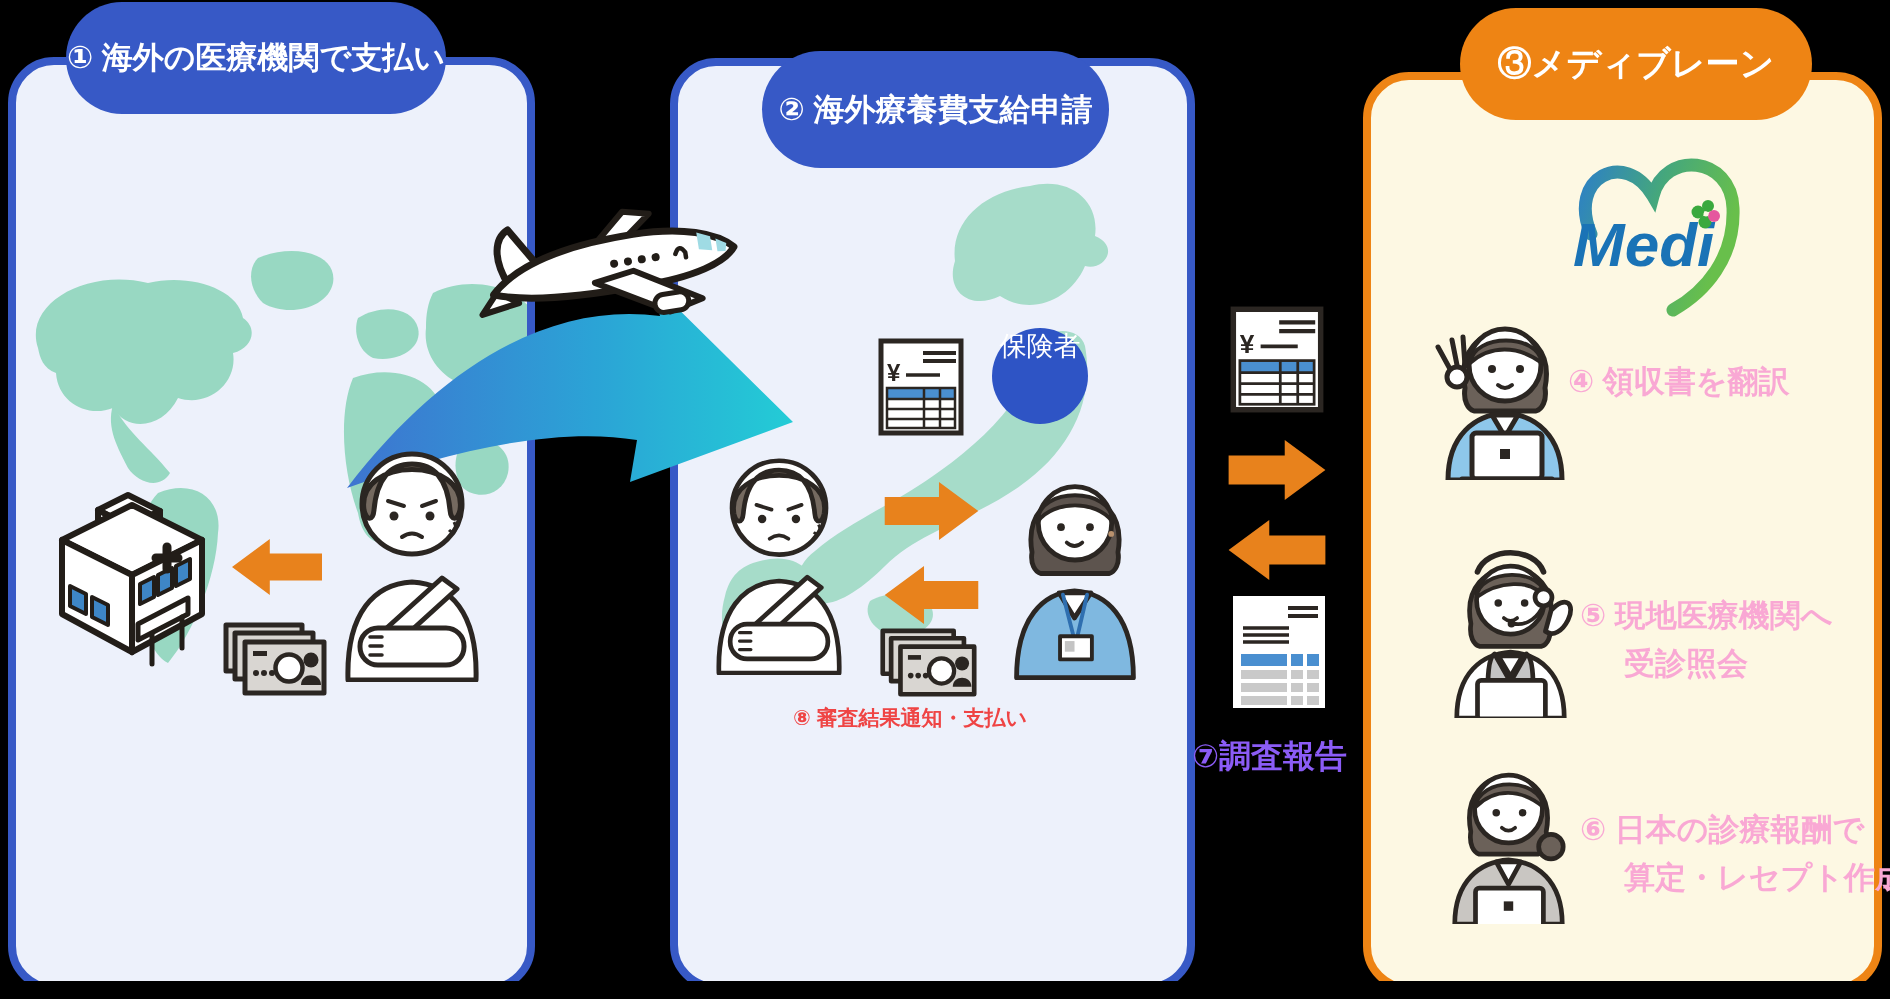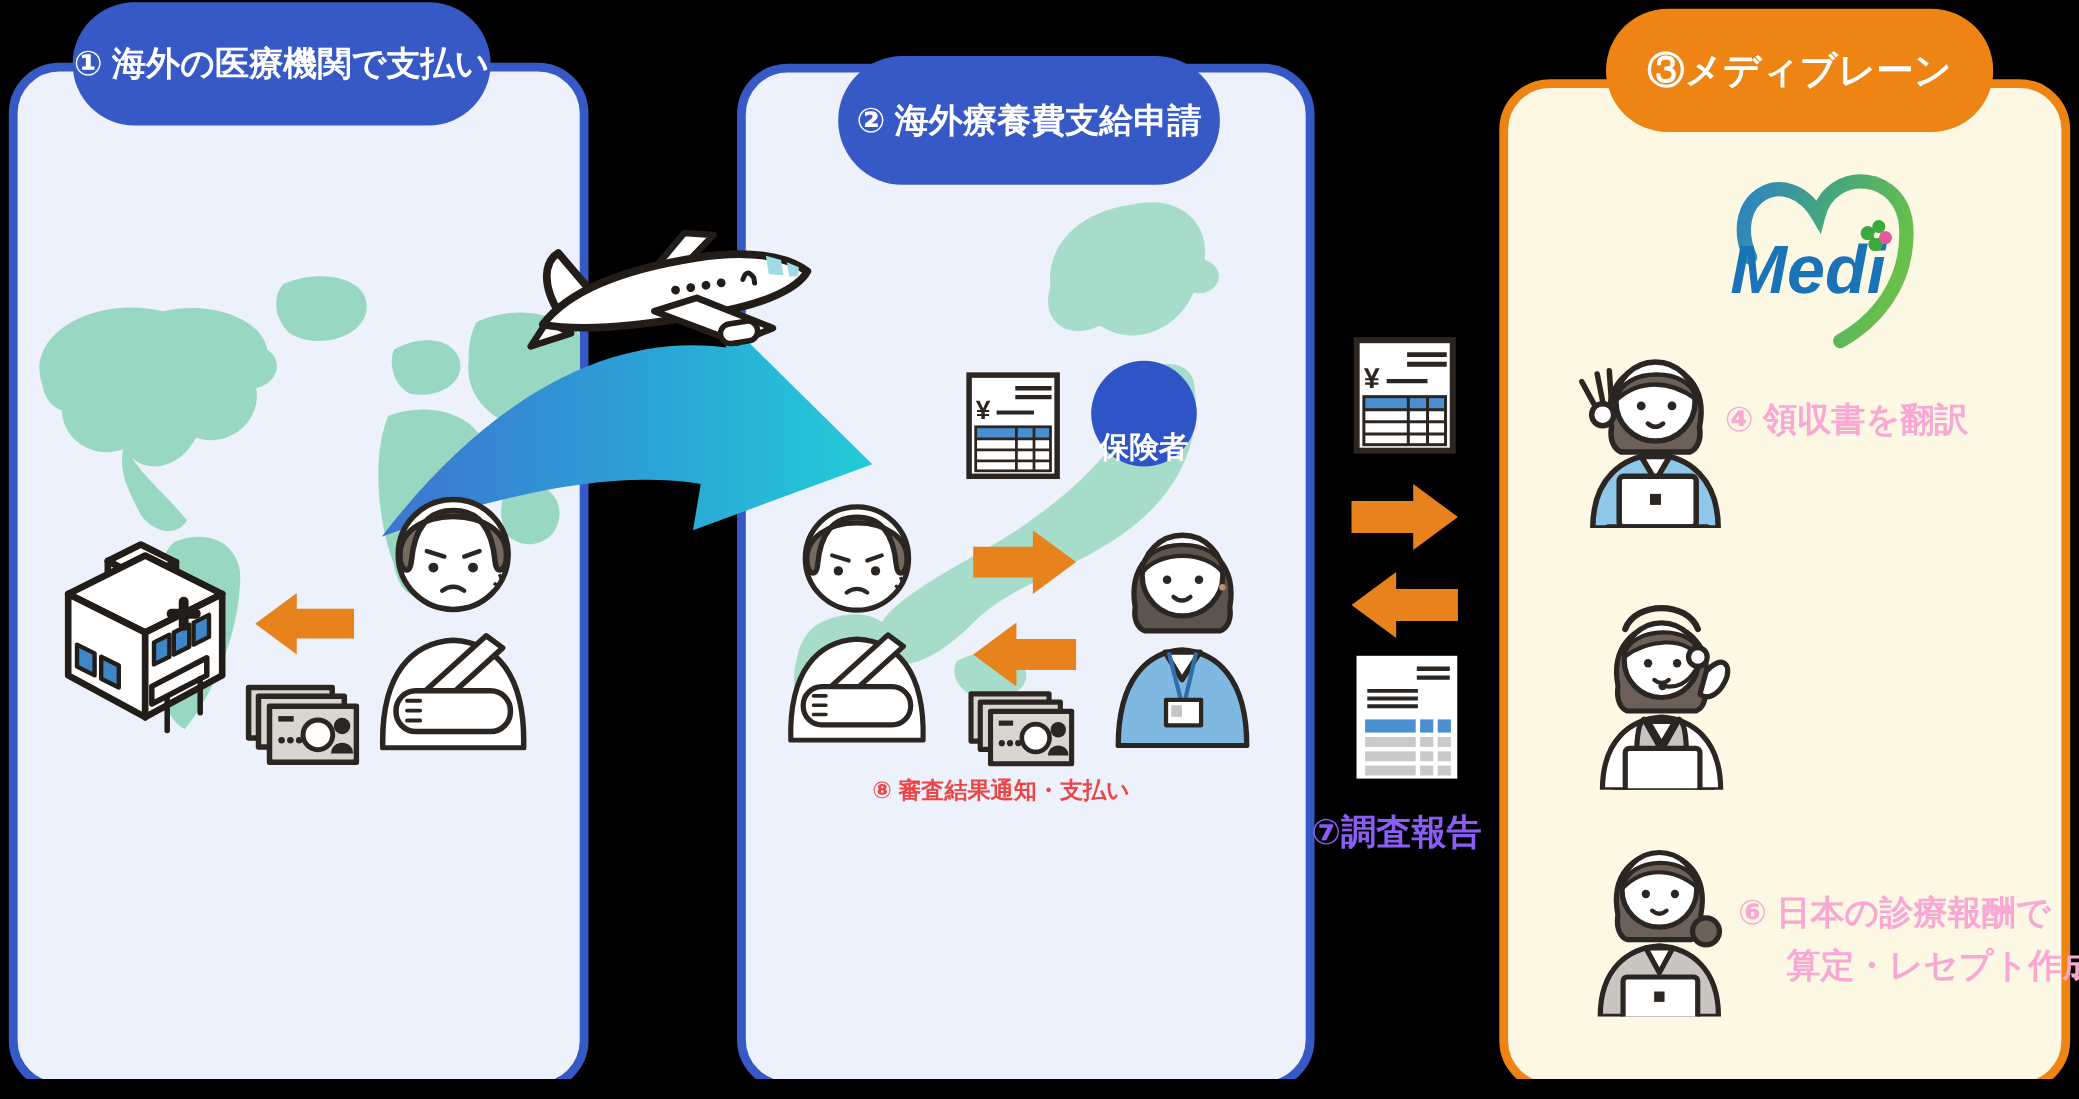--- a/index.html
+++ b/index.html
@@ -22,22 +22,22 @@
   }
   .pill.blue{background:#3759c6;}
   .pill.orange{background:#ee8414;}
   #pill1{left:66px;top:2px;width:380px;height:112px;font-size:31px;}
   #pill2{left:762px;top:27px;width:347px;height:117px;font-size:31px;margin-top:24px;}
   #pill3{left:1460px;top:8px;width:352px;height:112px;font-size:34px;font-family:Liberation Mono, monospace;}
 
   .abs{position:absolute;z-index:8;}
   .badge{
     position:absolute;z-index:9;width:96px;height:96px;border-radius:50%;
-    background:#2e54c5;color:#fff;font-weight:bold;font-size:27px;
-    display:flex;align-items:flex-end;justify-content:center;
+    background:#2e54c5;color:#fff;font-weight:normal;font-size:27px;
+    display:flex;align-items:flex-start;justify-content:center;
   }
   .step-label{
     position:absolute;z-index:9;font-weight:bold;white-space:nowrap;
   }
   .step-label.black{color:#ef4444;font-size:21px;}
   .step-label.orange{color:#f9a8d4;font-size:31px;line-height:48px;}
   .step-label .line2{padding-left:44px;display:block;}
   svg{display:block;}
 </style>
 </head>
@@ -359,20 +359,24 @@
       <path d="M62,144 L75,166 L88,144 Z" fill="#fff"></path>
       <rect x="40" y="170" width="72" height="42" rx="4" fill="#fff"></rect>
       <line x1="30" y1="211" x2="124" y2="211"></line>
     </g>
     <circle cx="62" cy="88" r="4" fill="#2b2622"></circle>
     <circle cx="90" cy="88" r="4" fill="#2b2622"></circle>
     <path d="M68,104 Q75,110 82,104" fill="none" stroke="#2b2622" stroke-width="4" stroke-linecap="round"></path>
     <circle cx="76" cy="110" r="4" fill="#2b2622"></circle>
   </svg>
 
+  <div class="step-label orange" style="left:1580px;top:592px;">
+    <span class="line1">⑤ 現地医療機関へ</span>
+    <span class="line2">受診照会</span>
+  </div>
 
   <svg class="abs" style="left:1436px;top:726px;" width="145" height="198" viewBox="0 0 150 210">
     <g stroke="#2b2622" stroke-width="5" stroke-linejoin="round" stroke-linecap="round">
       <path d="M35,112 C20,34 130,34 115,112 C117,126 112,134 106,136 L44,136 C38,134 33,126 35,112 Z" fill="#6b6159"></path>
       <circle cx="120" cy="128" r="13" fill="#6b6159"></circle>
       <circle cx="75" cy="88" r="36" fill="#fff"></circle>
       <path d="M40,86 C44,54 108,54 112,86 C88,66 60,66 40,86 Z" fill="#6b6159" stroke-width="4"></path>
       <path d="M18,210 C18,164 45,144 75,142 C105,144 132,164 132,210 Z" fill="#c9c6c2"></path>
       <path d="M62,144 L75,168 L88,144 Z" fill="#fff"></path>
       <rect x="40" y="172" width="72" height="42" rx="4" fill="#fff"></rect>

